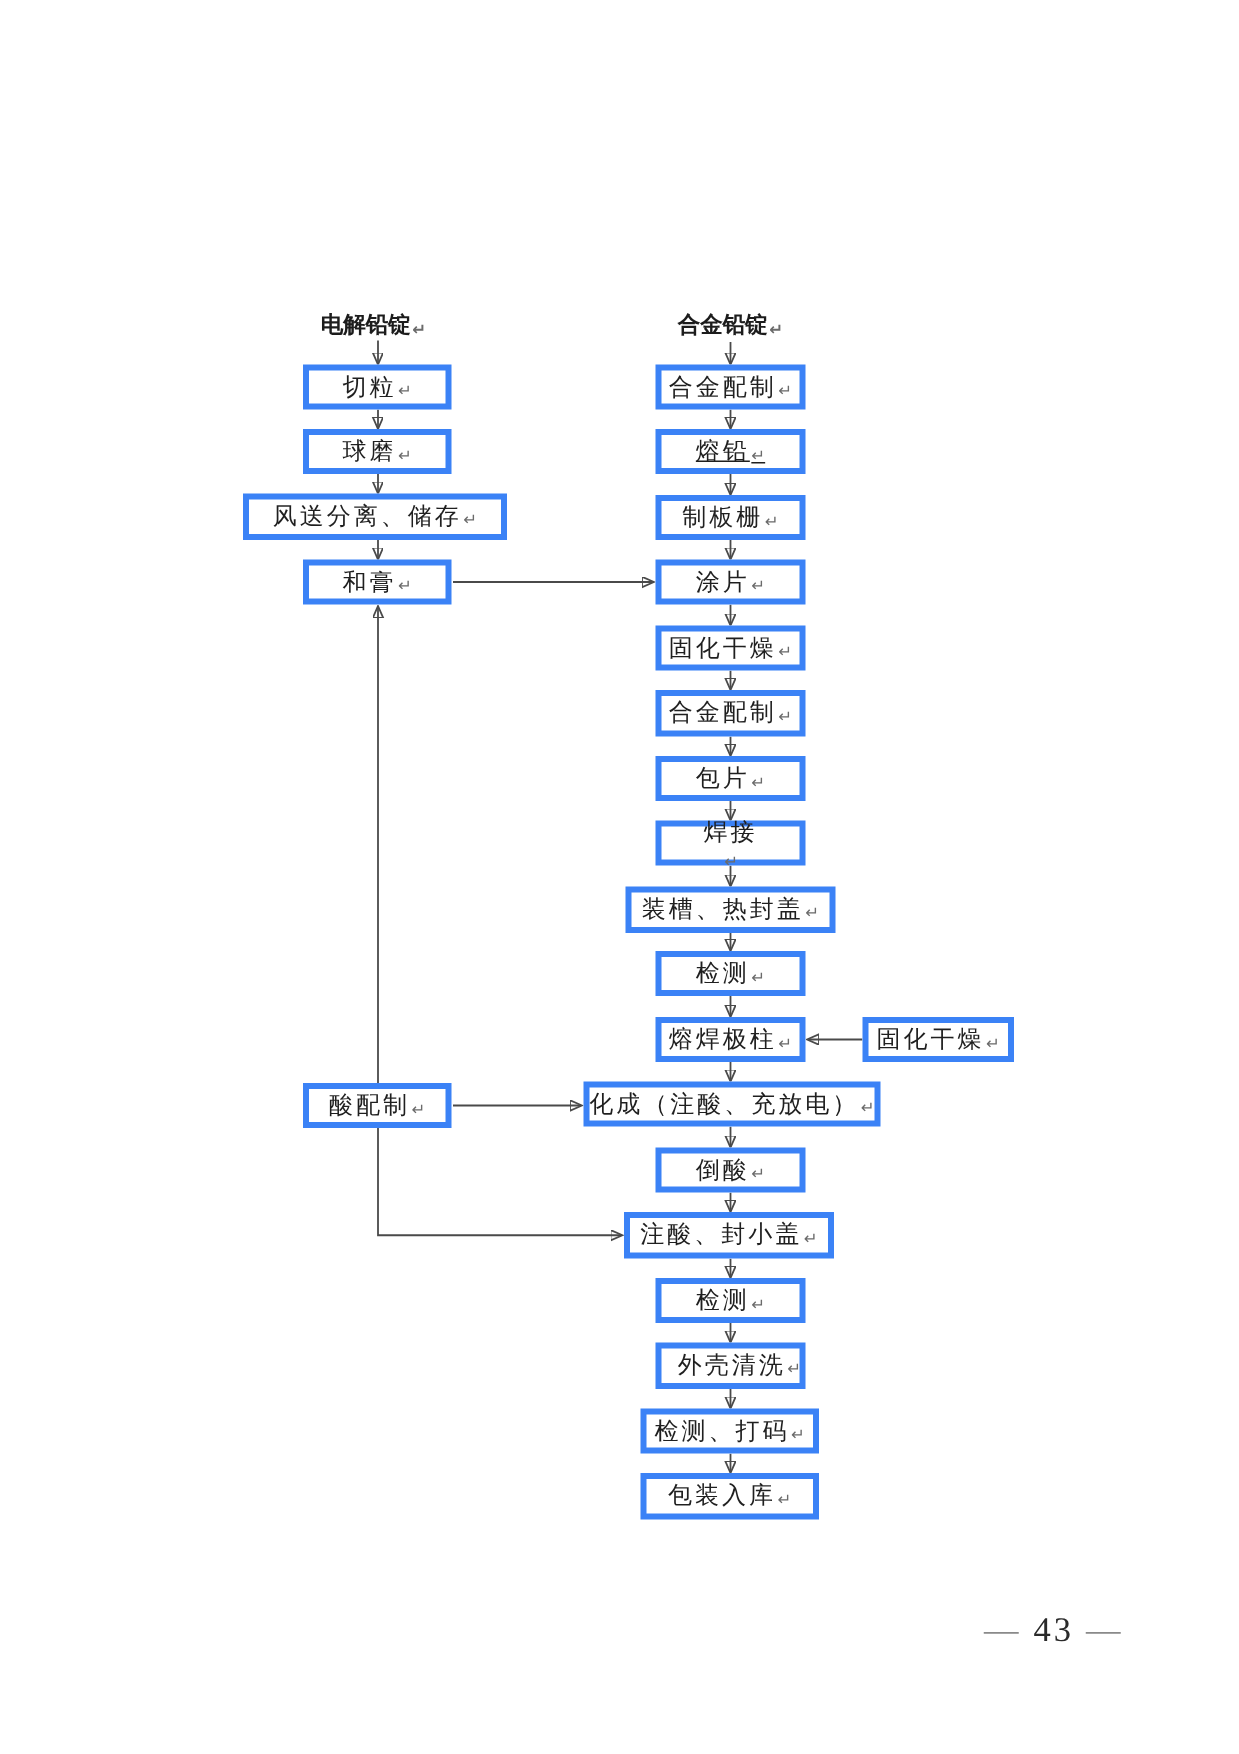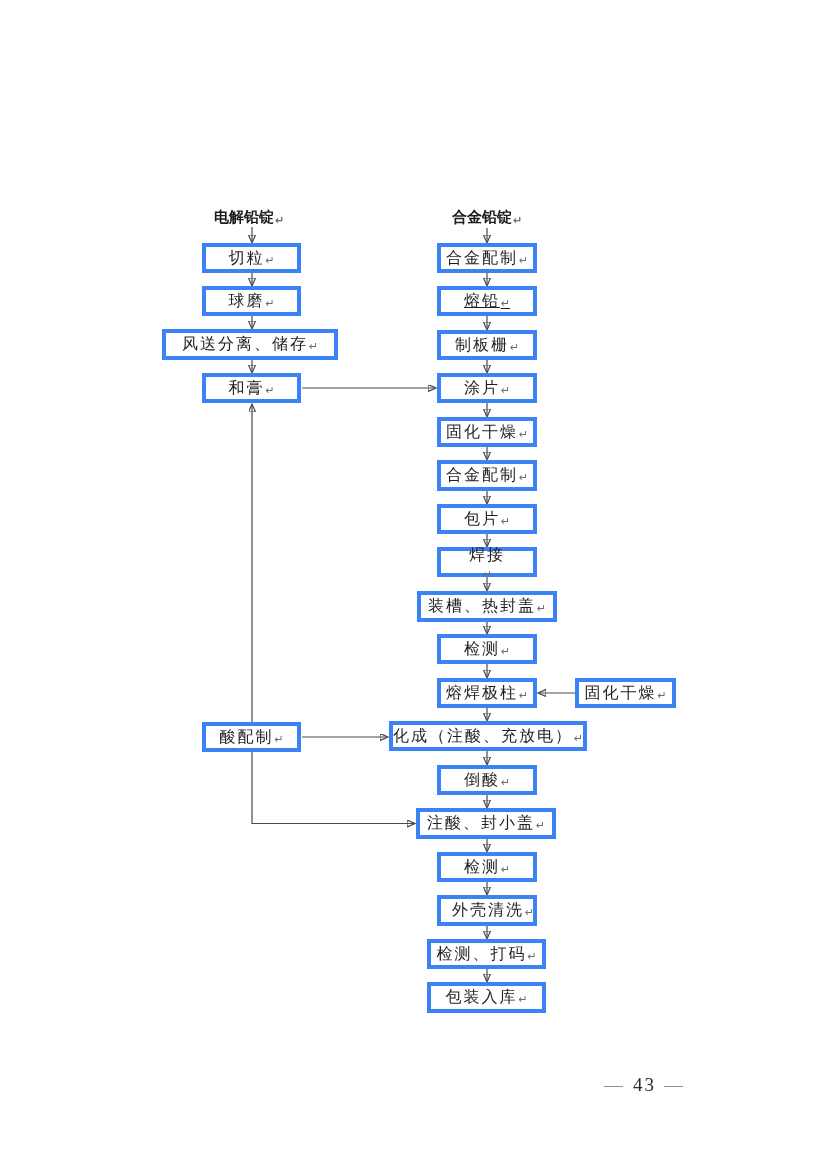--- a/index.html
+++ b/index.html
@@ -59,22 +59,22 @@
     left:0;top:0;
     pointer-events:none;
   }
   .wires line,.wires path{
     stroke:#4a4a4a;
     stroke-width:1.2;
     fill:none;
   }
   .pagenum{
     position:absolute;
-    left:604px;top:1074px;
-    font-size:19px;
+    left:656px;top:1074px;
+    font-size:23px;
     color:#2a2a2a;
     letter-spacing:2px;
     white-space:nowrap;
   }
   .pagenum .dash{color:#8a8a8a;}
   .pagenum .num{padding:0 8px;}
 </style>
 </head>
 <body>
 

